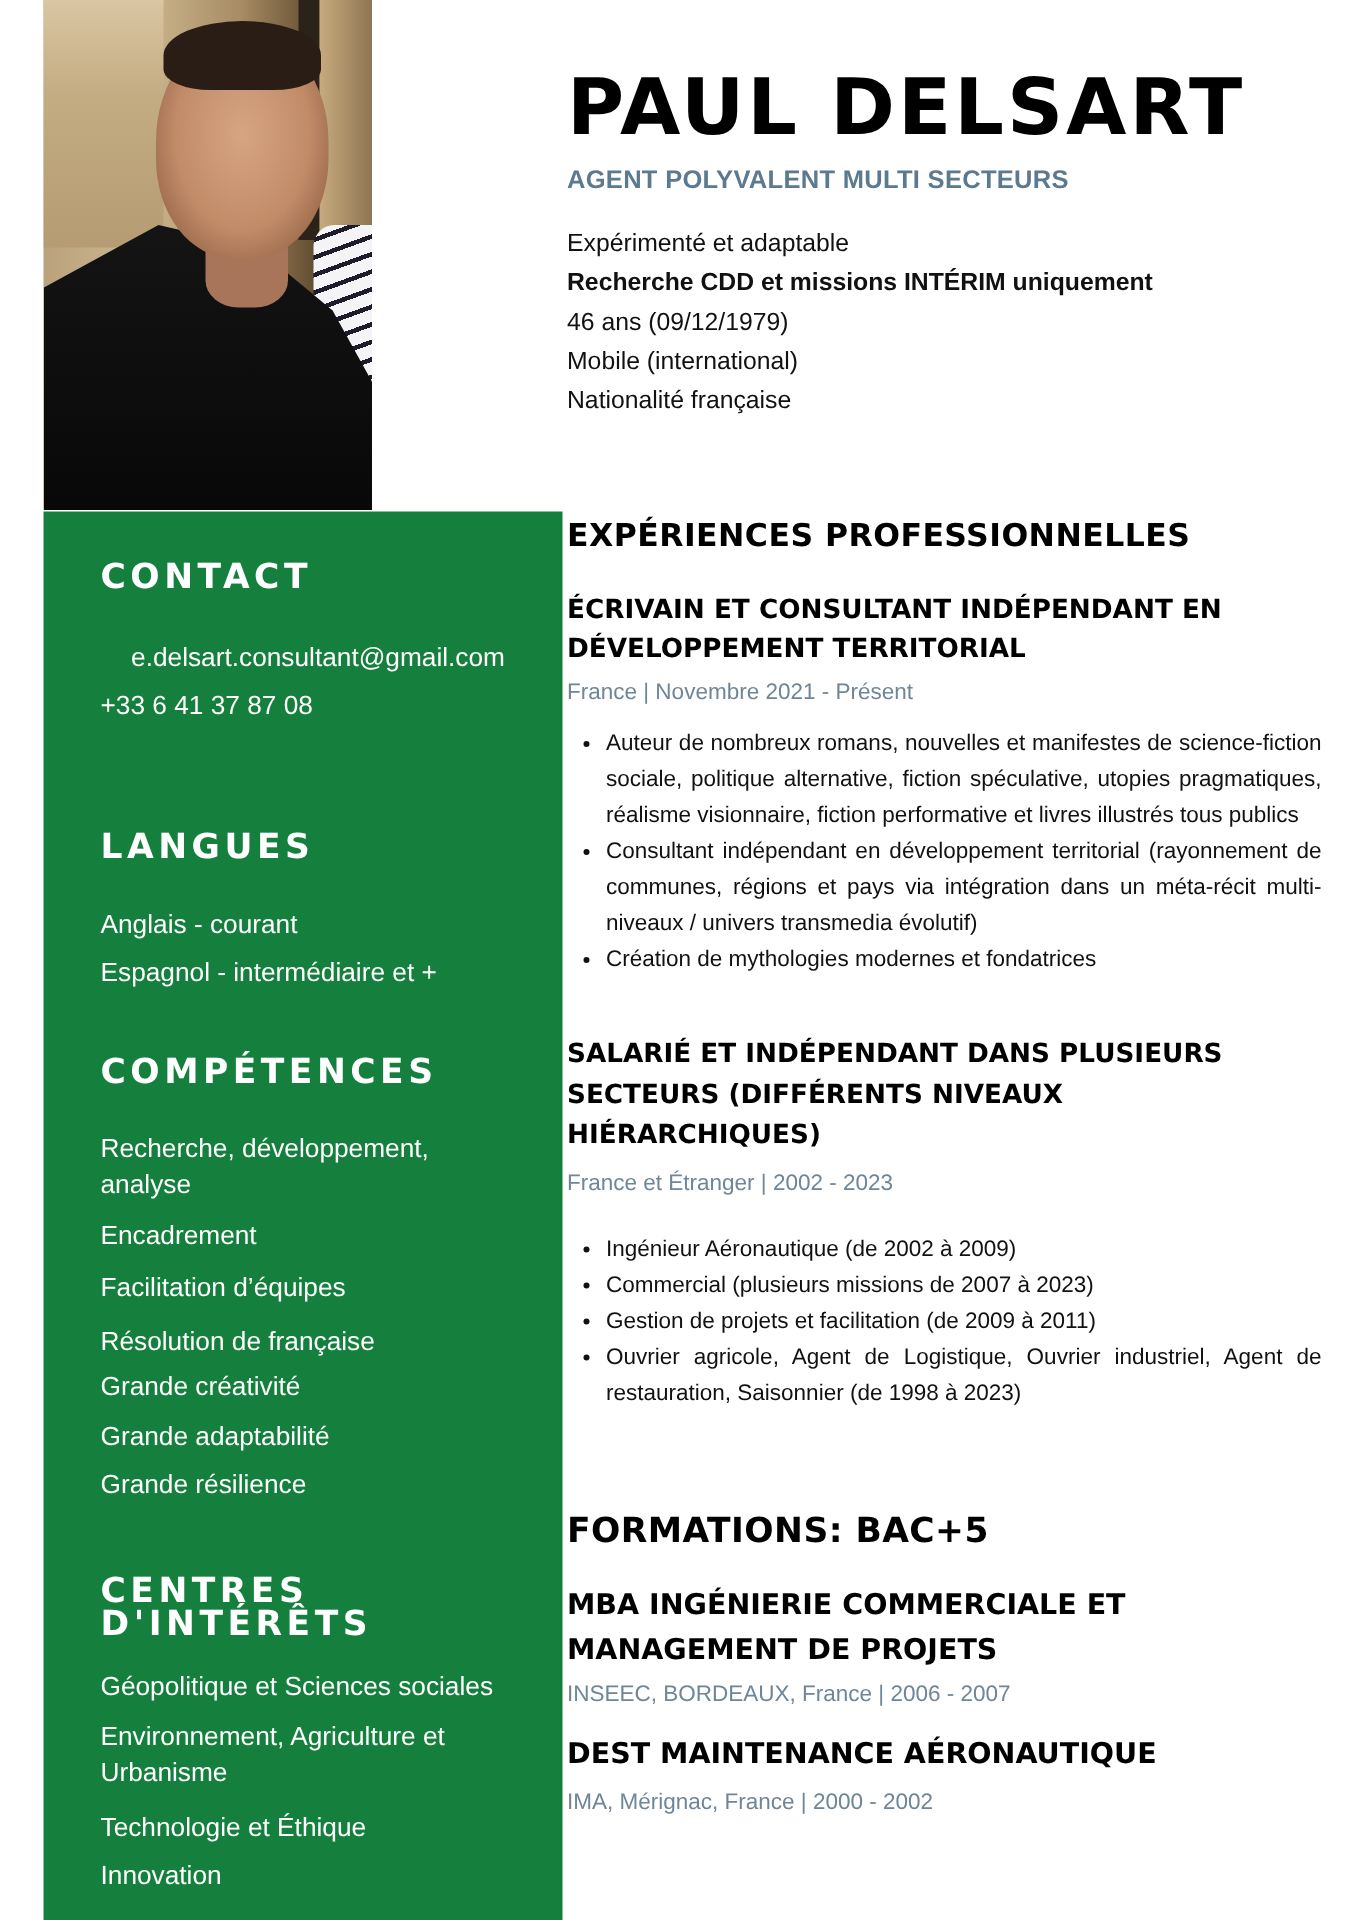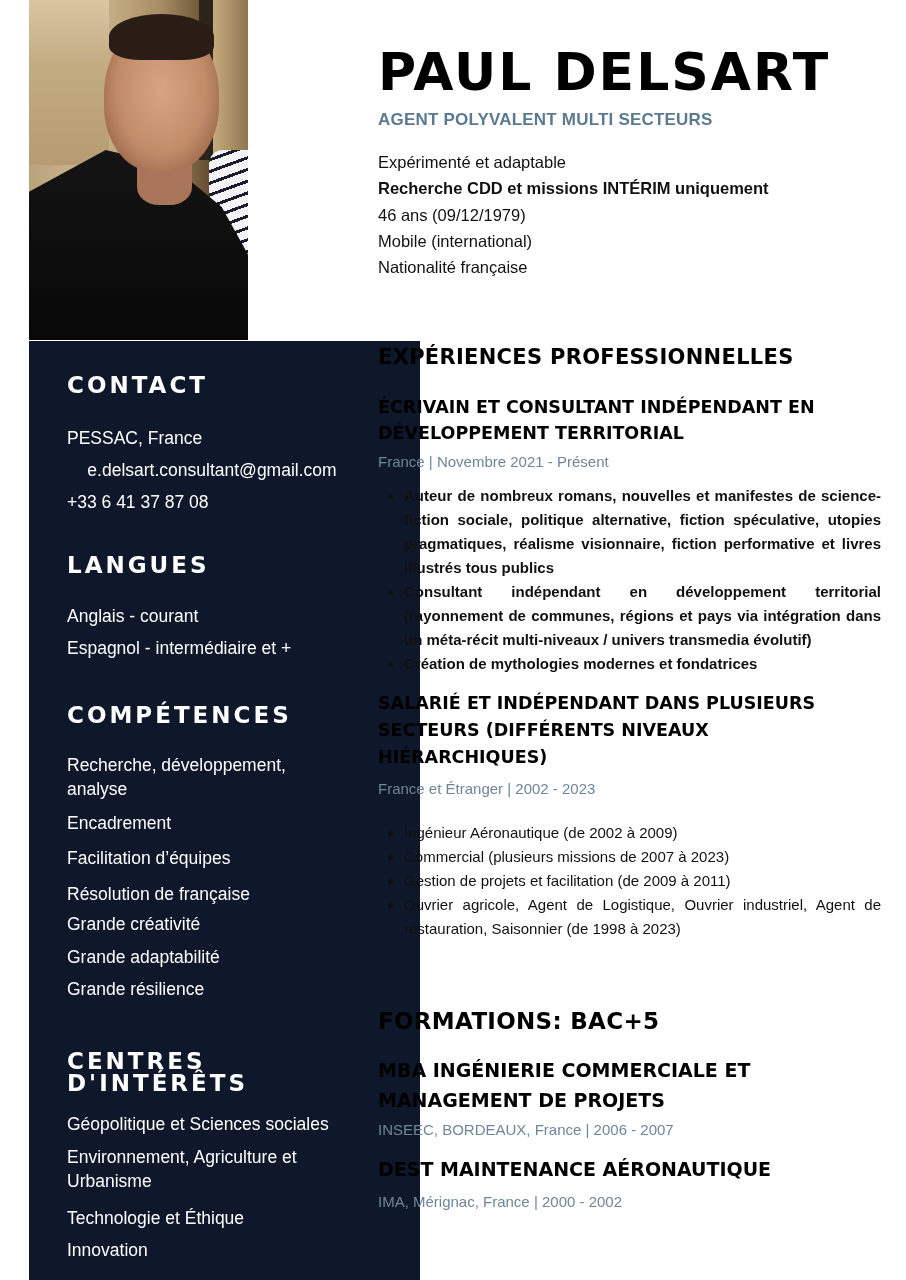--- a/index.html
+++ b/index.html
@@ -21,22 +21,22 @@
     background: repeating-linear-gradient(160deg,#f4f4f6 0 8px,#1c1c2a 8px 11px); border-radius: 14px 0 0 0; }
   .photo .head { position:absolute; left:75px; top:22px; width:115px; height:150px;
     background: radial-gradient(ellipse at 50% 45%, #d7a582 0%, #c18b68 55%, #9c6a4c 80%); border-radius: 48% 48% 44% 44%; }
   .photo .hair { position:absolute; left:80px; top:14px; width:105px; height:46px;
     background:#2a1d15; border-radius: 50% 50% 30% 30%; }
   .photo .body { position:absolute; left:0; top:150px; width:219px; height:190px;
     background: linear-gradient(180deg,#141414,#080808); clip-path: polygon(0 22%, 35% 0, 65% 8%, 88% 30%, 100% 55%, 100% 100%, 0 100%); }
   .photo .neck { position:absolute; left:108px; top:160px; width:55px; height:45px; background:#a8755a; border-radius: 0 0 40% 40%; }
 
   .sidebar {
-    position: absolute; left: 29px; top: 341px; width: 391px; height: 939px;
-    background: #0f172a; color: #fff;
+    position: absolute; left: 29px; top: 341px; width: 346px; height: 939px;
+    background: #15803d; color: #fff;
   }
   .side-section { position: absolute; left: 38px; width: 290px; }
   .side-title {
     font-family: "DejaVu Sans", sans-serif; font-weight: bold;
     font-size: 23px; letter-spacing: 3px; color: #fff; line-height: 22px;
     margin: 0;
   }
   .side-item { font-size: 17.5px; color: #fff; line-height: 24px; }
   .name {
     position: absolute; left: 378px; top: 40px; margin: 0;
@@ -94,21 +94,20 @@
   <div class="bold">Recherche CDD et missions INTÉRIM uniquement</div>
   <div>46 ans (09/12/1979)</div>
   <div>Mobile (international)</div>
   <div>Nationalité française</div>
 </div>
 
 <div class="sidebar">
   <div class="side-section" style="top:33px;">
     <h3 class="side-title">CONTACT</h3>
     <div style="margin-top:30px;">
-      <div class="side-item" style="margin-bottom:8px;">PESSAC, France</div>
       <div class="side-item" style="margin-bottom:8px;text-align:center;">e.delsart.consultant@gmail.com</div>
       <div class="side-item">+33 6 41 37 87 08</div>
     </div>
   </div>
 
   <div class="side-section" style="top:213px;">
     <h3 class="side-title">LANGUES</h3>
     <div style="margin-top:28px;">
       <div class="side-item" style="margin-bottom:8px;">Anglais - courant</div>
       <div class="side-item">Espagnol - intermédiaire et +</div>
@@ -139,21 +138,21 @@
       <div class="side-item" style="margin-bottom:8px;">Technologie et Éthique</div>
       <div class="side-item">Innovation</div>
     </div>
   </div>
 </div>
 
 <h2 class="sec-title" style="top:345px;">EXPÉRIENCES PROFESSIONNELLES</h2>
 
 <h3 class="job-title" style="top:394px; width:440px;">ÉCRIVAIN ET CONSULTANT INDÉPENDANT EN DÉVELOPPEMENT TERRITORIAL</h3>
 <div class="meta" style="top:453px;">France | Novembre 2021 - Présent</div>
-<ul class="bullets" style="top:484px;font-weight:bold;">
+<ul class="bullets" style="top:484px;">
   <li>Auteur de nombreux romans, nouvelles et manifestes de science-fiction sociale, politique alternative, fiction spéculative, utopies pragmatiques, réalisme visionnaire, fiction performative et livres illustrés tous publics</li>
   <li>Consultant indépendant en développement territorial (rayonnement de communes, régions et pays via intégration dans un méta-récit multi-niveaux / univers transmedia évolutif)</li>
   <li>Création de mythologies modernes et fondatrices</li>
 </ul>
 
 <h3 class="job-title" style="top:690px; width:460px; line-height:27px;">SALARIÉ ET INDÉPENDANT DANS PLUSIEURS SECTEURS (DIFFÉRENTS NIVEAUX HIÉRARCHIQUES)</h3>
 <div class="meta" style="top:780px;">France et Étranger | 2002 - 2023</div>
 <ul class="bullets" style="top:821px;">
   <li>Ingénieur Aéronautique (de 2002 à 2009)</li>
   <li>Commercial (plusieurs missions de 2007 à 2023)</li>

